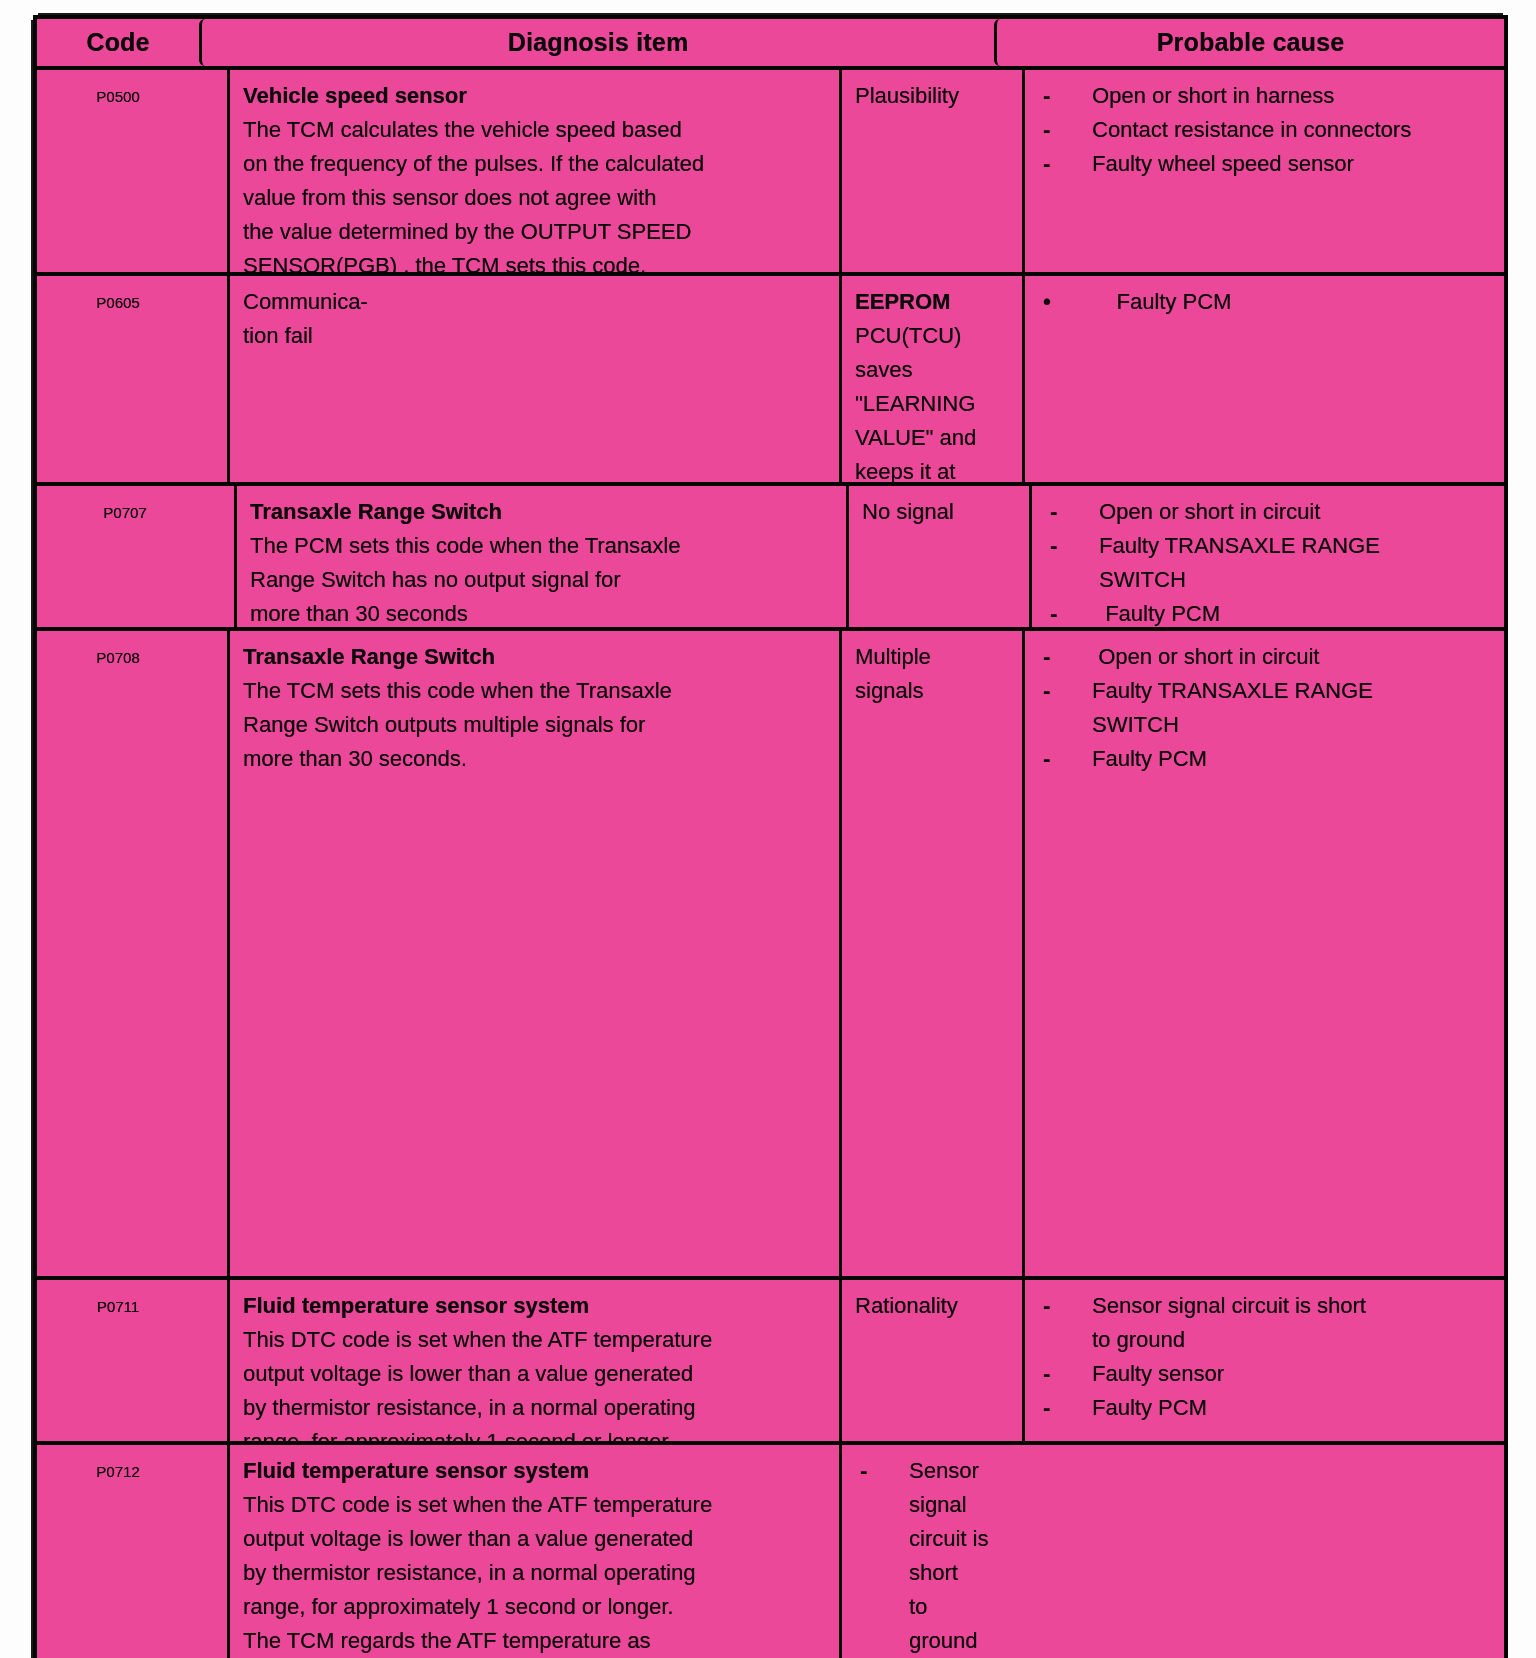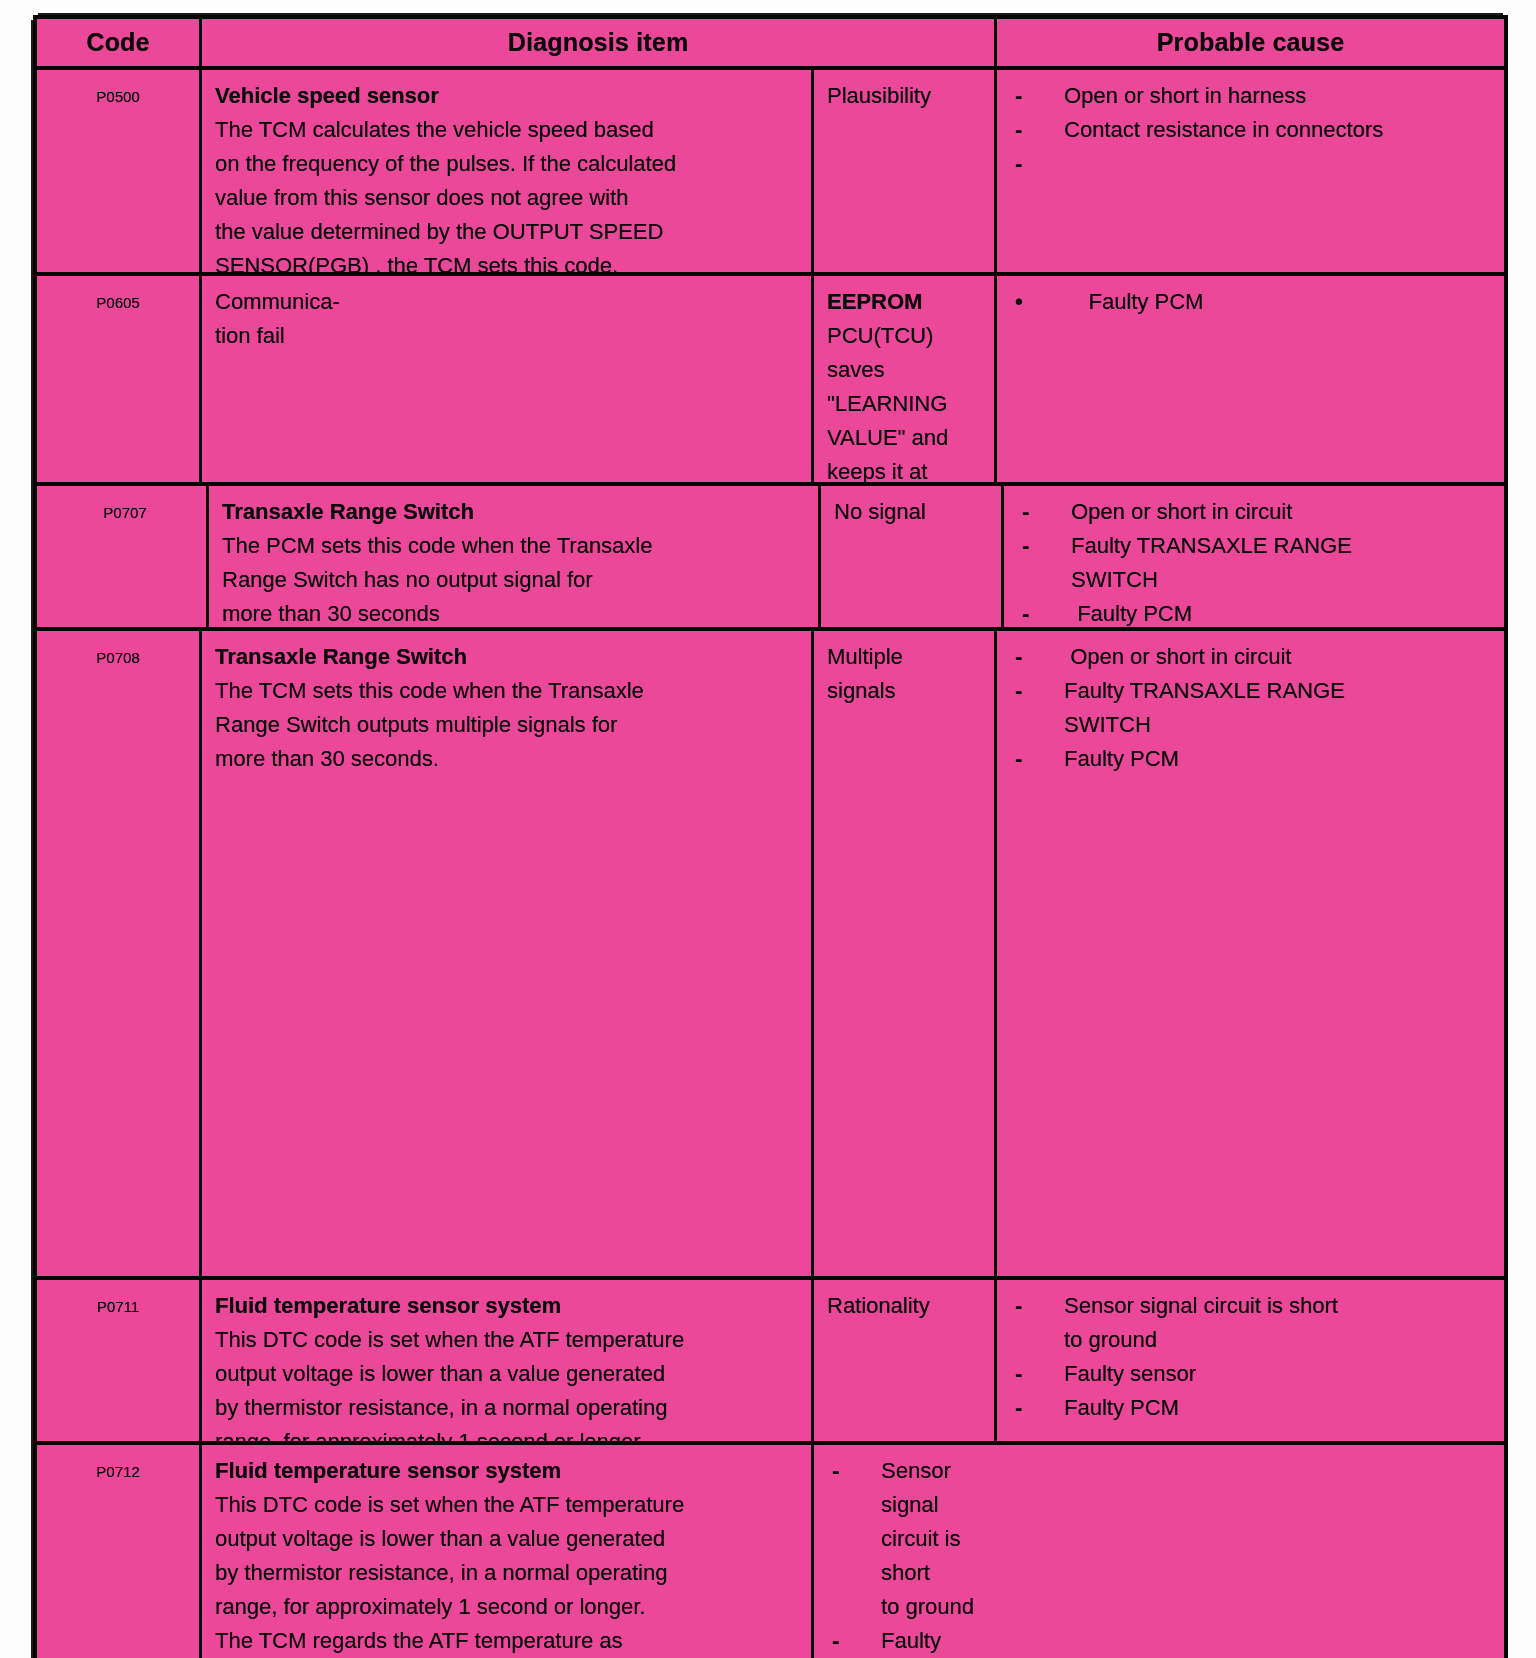--- a/index.html
+++ b/index.html
@@ -29,36 +29,36 @@
     grid-template-columns:162px 795px auto;
     height:51px;
     border-bottom:4px solid #050505;
   }
   .header-cell{
     display:flex;align-items:center;justify-content:center;
     font-weight:700;font-size:25px;
     letter-spacing:0.2px;
     text-shadow:0.3px 0.3px 0 rgba(0,0,0,0.6);
   }
-  .header-cell + .header-cell{border-left:3px solid #050505;}
+  .header-cell + .header-cell{border-left:3px solid #050505;border-radius:6px;}
   .body-row{border-bottom:4px solid #050505;}
   .body-row:last-child{border-bottom:none;}
   .body-row:nth-child(1){height:206px;}
   .body-row:nth-child(2){height:210px;}
   .body-row:nth-child(3){height:145px;padding-left:7px;}
   .body-row:nth-child(4){height:649px;}
   .body-row:nth-child(5){height:165px;}
   .body-row:nth-child(6){height:312px;}
   .cell{
     box-sizing:border-box;
     font-size:22px;line-height:34px;
     text-shadow:0.3px 0.3px 0 rgba(0,0,0,0.55);
     overflow:hidden;
   }
-  .cell + .cell{border-left:3px solid #050505;}
+  .cell + .cell{border-left:3px solid #050505;margin-left:28px;}
   .code-cell{
     text-align:center;
     padding-top:10px;
     font-size:15px;
   }
   .desc-cell{padding:9px 8px 0 13px;}
   .desc-title{font-weight:700;white-space:pre-line;}
   .desc-body{white-space:pre-line;}
   .fail-cell{padding:9px 4px 0 13px;white-space:pre-line;}
   .cause-cell{padding:9px 4px 0 0;}
@@ -101,20 +101,21 @@
     <div class="cause-text">Open or short in harness</div>
   </div>
 
   <div class="cause-item">
     <div class="cause-bullet">-</div>
     <div class="cause-text">Contact resistance in connectors</div>
   </div>
 
   <div class="cause-item">
     <div class="cause-bullet">-</div>
+    <div class="cause-text">Faulty wheel speed sensor</div>
   </div>
 </div>
   </div>
 
   <div class="row body-row">
     <div class="cell code-cell">P0605</div>
     <div class="cell fail-cell">Communica-
 tion fail</div>
     <div class="cell desc-cell">
       <div class="desc-title">EEPROM</div>

